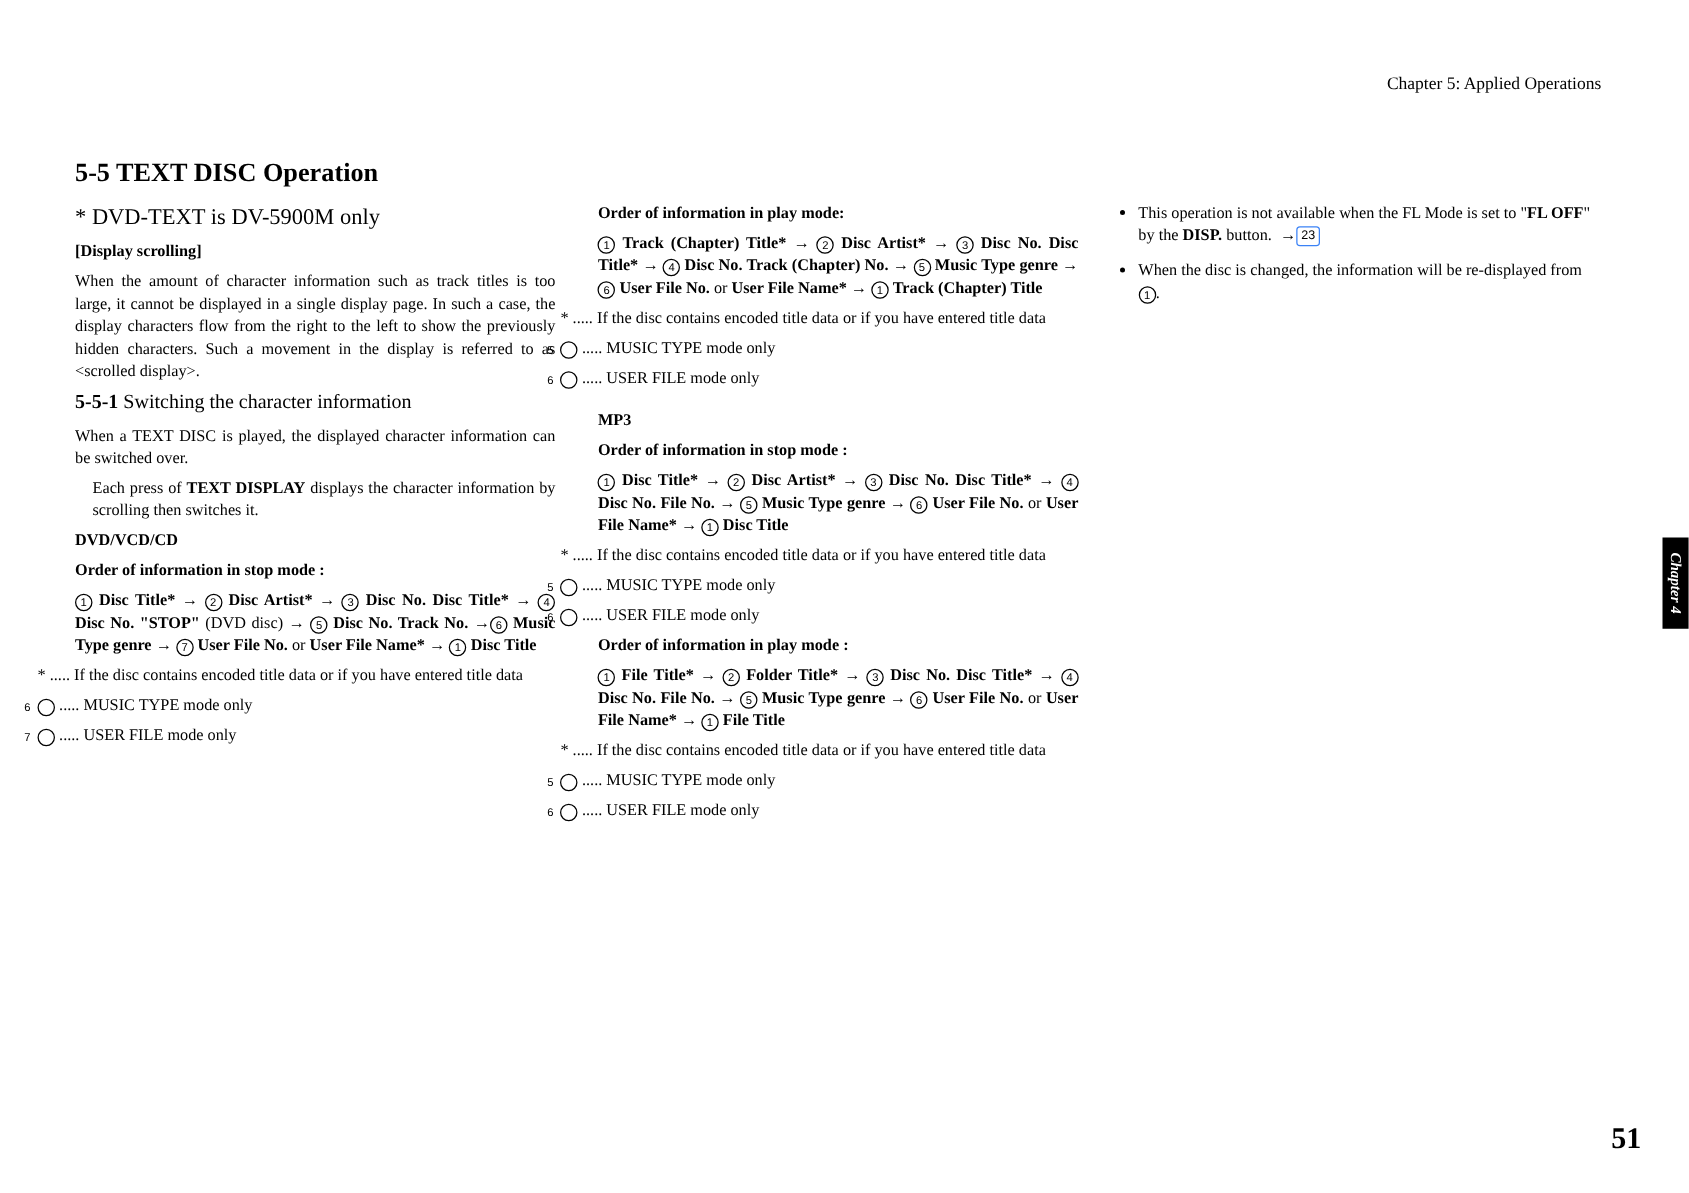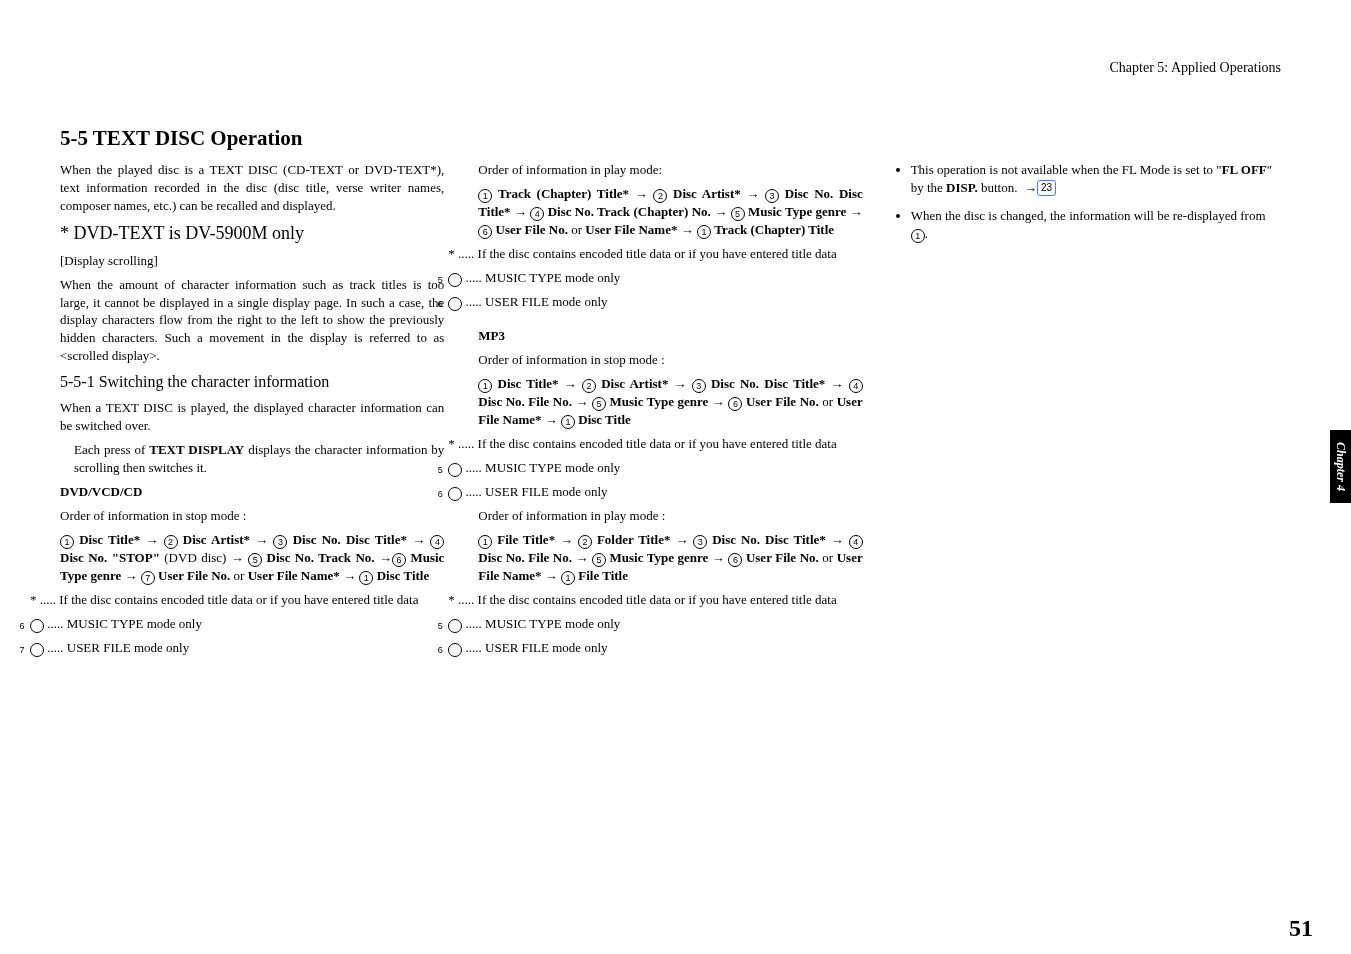--- a/index.html
+++ b/index.html
@@ -5,43 +5,42 @@
 body{margin:0;padding:0;font-family:"Palatino Linotype","Times New Roman",Georgia,serif;background:#fff;color:#000;width:1351px;height:954px;position:relative;box-sizing:border-box}
 .page{padding:60px 70px 0 60px;box-sizing:border-box;width:100%;height:100%}
 .hdr{text-align:right;font-size:14px;margin-bottom:50px}
 .sect{font-family:"Palatino Linotype",Georgia,serif;font-size:21px;font-weight:bold;margin-bottom:10px}
 .cols{display:flex;gap:34px}
 .col{flex:1;font-size:13px;line-height:1.38}
 .col p{margin:0 0 6px 0;text-align:justify}
 .col3 ul{list-style:disc;padding-left:14px;margin:0}
 .col3 li{margin-bottom:10px}
 .sub{font-size:18px;margin:4px 0 6px 0}
-.bold{font-weight:normal}
+.bold{font-weight:bold}
 .note{margin-left:30px;text-indent:-30px}
 .head2{font-size:16px;font-weight:bold;margin:12px 0 3px 0}
 .normalhead{font-size:13px;font-weight:bold;margin:6px 0 3px 0}
 .gap{margin-top:16px}
 .circ{display:inline-block;border:1px solid #000;border-radius:50%;width:12px;height:12px;font-size:9px;line-height:12px;text-align:center;vertical-align:-1px;font-family:Arial,sans-serif;font-weight:normal}
 .arrow{font-family:Arial,sans-serif}
 .sidetab{position:absolute;right:0;top:430px;background:#000;color:#fff;writing-mode:vertical-rl;padding:12px 3px;font-size:12px;font-family:"Palatino Linotype",Georgia,serif;font-style:italic;font-weight:bold}
-.pnum{position:absolute;right:38px;bottom:12px;font-size:24px;font-weight:bold;font-family:"Palatino Linotype",Georgia,serif}
+.pnum{position:absolute;right:38px;bottom:29px;font-size:24px;font-weight:bold;font-family:"Palatino Linotype",Georgia,serif}
 .pgicon{display:inline-block;font-size:10px;border:1px solid #3b82f6;border-radius:3px;padding:0 3px;vertical-align:1px;font-family:Arial,sans-serif}
 </style>
 </head>
 <body>
 
 <div class="page">
 <div class="hdr">Chapter 5: Applied Operations</div>
 
 <div class="sect">5-5  TEXT DISC Operation</div>
 
 <div class="cols">
 
 <div class="col">
-<p>When the played disc is a TEXT DISC (CD-TEXT or DVD-TEXT*), text information recorded in the disc (disc title, verse writer names, composer names, etc.) can be recalled and displayed.</p>
 <p class="sub">* DVD-TEXT is DV-5900M only</p>
 <p class="bold">[Display scrolling]</p>
 <p>When the amount of character information such as track titles is too large, it cannot be displayed in a single display page. In such a case, the display characters flow from the right to the left to show the previously hidden characters. Such a movement in the display is referred to as &lt;scrolled display&gt;.</p>
 <p class="head2"><span class="bold">5-5-1</span><span style="font-weight:normal"> Switching the character information</span></p>
 <p>When a TEXT DISC is played, the displayed character information can be switched over.</p>
 <p style="margin-left:14px"><span>Each press of </span><b>TEXT DISPLAY</b><span> displays the character information by scrolling then switches it.</span></p>
 
 <p class="normalhead gap">DVD/VCD/CD</p>
 <p class="bold">Order of information in stop mode :</p>
 <p>

